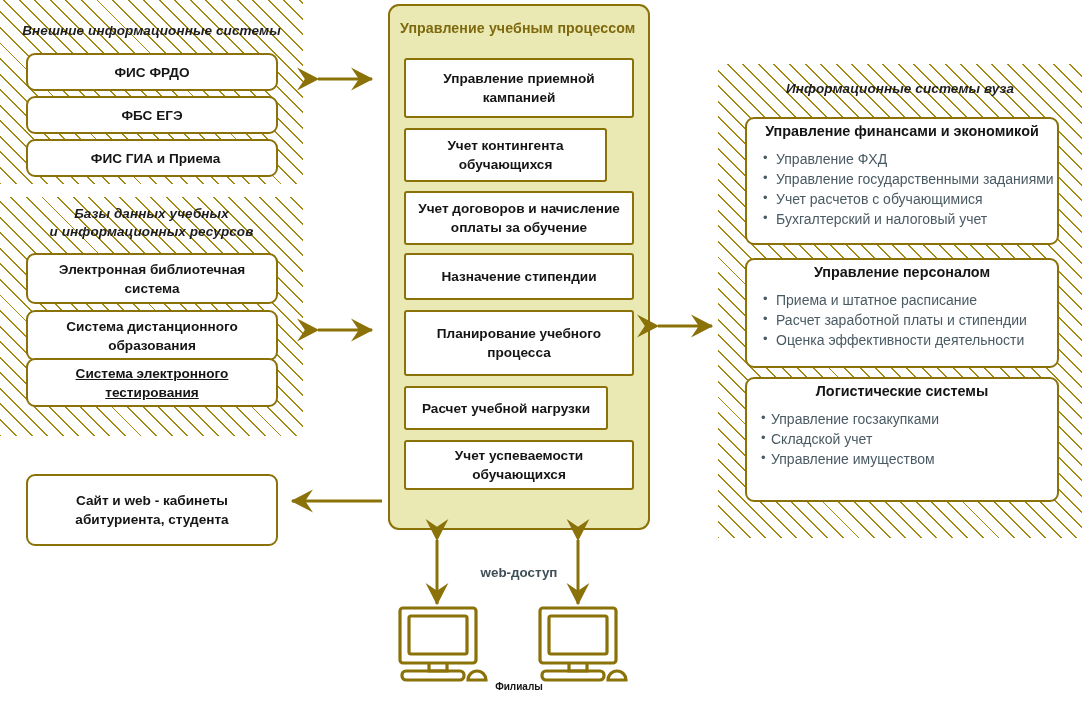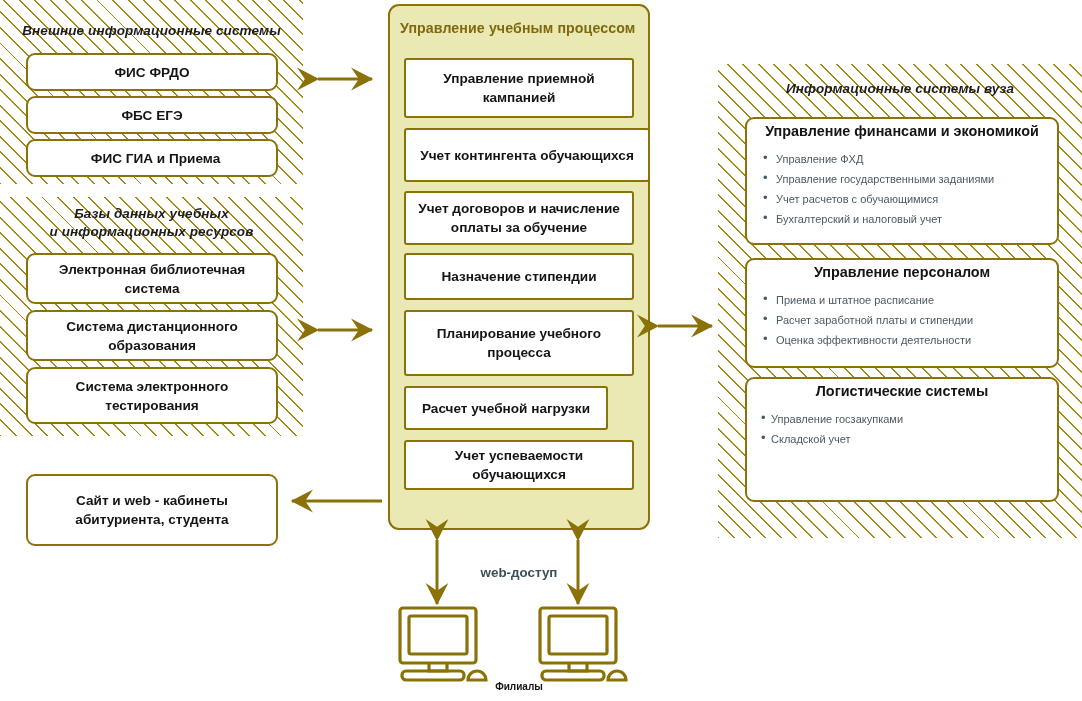--- a/index.html
+++ b/index.html
@@ -89,21 +89,21 @@
   }
   .r-card h3{
     margin:4px 0 10px 0;
     text-align:center;
     font-size:14.4px;
     font-weight:700;
     color:#151515;
   }
   .r-card ul{margin:0;padding:0;list-style:none;}
   .r-card li{
-    font-size:11px;
+    font-size:14px;
     color:#4a5a63;
     line-height:20px;
     padding-left:15px;
     position:relative;
     white-space:nowrap;
   }
   .r-card li::before{
     content:"•";
     position:absolute;left:2px;top:-1px;
     color:#4a5a63;font-size:13px;
@@ -145,35 +145,35 @@
   <div class="hatch" style="left:0px;top:197px;width:303px;height:239px;"></div>
   <div class="zone-title" style="left:0px;top:205px;width:303px;">Базы данных учебных
 и информационных ресурсов</div>
 
   <div class="card" style="left:26px;top:253px;width:252px;height:51px;">
     <span>Электронная библиотечная система</span>
   </div>
   <div class="card" style="left:26px;top:310px;width:252px;height:51px;">
     <span>Система дистанционного образования</span>
   </div>
-  <div class="card" style="left:26px;top:367px;width:252px;height:57px;">
+  <div class="card" style="left:26px;top:358px;width:252px;height:49px;text-decoration:underline;">
     <span>Система электронного тестирования</span>
   </div>
 
   <div class="card" style="left:26px;top:474px;width:252px;height:72px;">
     <span>Сайт и web - кабинеты абитуриента, студента</span>
   </div>
 
   <div id="center-panel" style="left:388px;top:4px;width:262px;height:526px;"></div>
   <div id="center-title" style="left:400px;top:20px;width:240px;">Управление учебным процессом</div>
 
   <div class="c-card" style="left:404px;top:58px;width:230px;height:60px;">
     <span>Управление приемной кампанией</span>
   </div>
-  <div class="c-card" style="left:404px;top:128px;width:246px;height:54px;">
+  <div class="c-card" style="left:404px;top:128px;width:203px;height:54px;">
     <span>Учет контингента обучающихся</span>
   </div>
   <div class="c-card" style="left:404px;top:191px;width:230px;height:54px;">
     <span>Учет договоров и начисление оплаты за обучение</span>
   </div>
   <div class="c-card" style="left:404px;top:253px;width:230px;height:47px;">
     <span>Назначение стипендии</span>
   </div>
   <div class="c-card" style="left:404px;top:310px;width:230px;height:66px;">
     <span>Планирование учебного процесса</span>
@@ -205,20 +205,21 @@
       <li>Расчет заработной платы и стипендии</li>
       <li>Оценка эффективности деятельности</li>
     </ul>
   </div>
 
   <div class="r-card tight" style="left:745px;top:377px;width:314px;height:125px;">
     <h3>Логистические системы</h3>
     <ul>
       <li>Управление госзакупками</li>
       <li>Складской учет</li>
+      <li>Управление имуществом</li>
     </ul>
   </div>
 
   <div class="plain-label" style="left:419px;top:565px;width:200px;">web-доступ</div>
   <div class="plain-label dark" style="left:419px;top:681px;width:200px;">Филиалы</div>
 
   <svg id="arrows" viewBox="0 0 1082 701">
     <defs>
       <marker id="ah" markerWidth="9" markerHeight="9" refX="7.6" refY="4.2" orient="auto" markerUnits="strokeWidth">
         <path d="M0.6,0.4 L8,4.2 L0.6,8 L3.2,4.2 Z" fill="#8a7209"></path>

